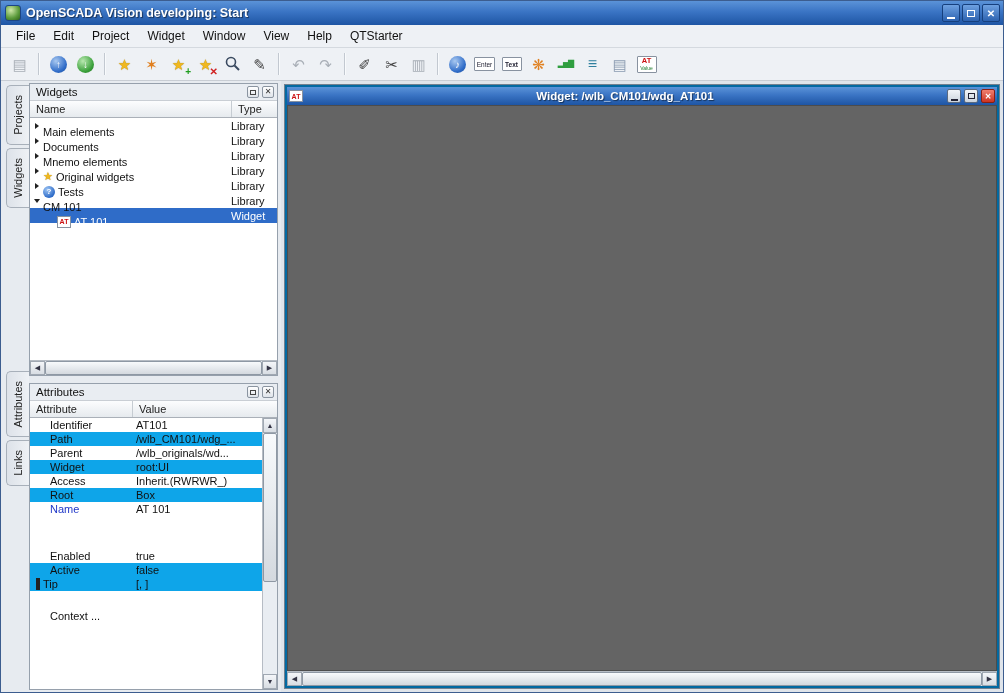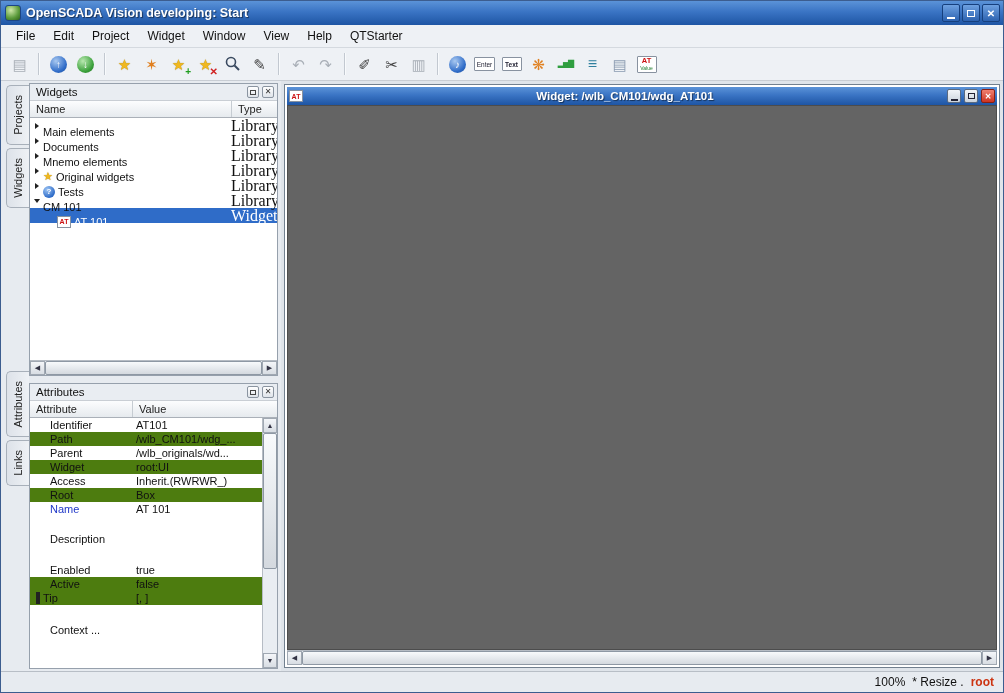--- a/index.html
+++ b/index.html
@@ -110,42 +110,42 @@
   .dockbtn .fglyph { width: 6px; height: 5px; border: 1px solid #444; }
   .colhead { height: 17px; flex: none; display: flex; background: linear-gradient(#fcfdfe, #e6eaee); border-bottom: 1px solid #aab0b8; }
   .colhead .c { font-size: 11px; color: #222; padding: 2px 0 0 6px; }
   
   .tree { flex: 1; overflow: hidden; background: #fff; }
   .trow { height: 15px; display: flex; align-items: center; font-size: 11px; color: #111; }
   .trow .tw { width: 13px; flex: none; display: flex; justify-content: center; }
   .arr-r { width: 0; height: 0; border-top: 3.5px solid transparent; border-bottom: 3.5px solid transparent; border-left: 4.5px solid #222; }
   .arr-d { width: 0; height: 0; border-left: 3.5px solid transparent; border-right: 3.5px solid transparent; border-top: 4.5px solid #222; }
   .trow .tname { flex: 1; display: flex; align-items: center; gap: 3px; overflow: hidden; white-space: nowrap; margin-top: 12px; }
-  .trow .ttype { width: 46px; flex: none; font-size: 16px; font-family: Liberation Serif, serif; }
+  .trow .ttype { width: 46px; flex: none; font-size: 11px; }
   .ticon-star { font-size: 11px; color: #f0b820; text-shadow: 0 0 1px #8a6a00; line-height: 1; }
   .ticon-globe {
     width: 12px; height: 12px; border-radius: 50%; flex: none;
     background: radial-gradient(circle at 35% 30%, #9cc4f4, #2f6cc8 70%);
     color: #fff; font-size: 8px; font-weight: bold;
     display: flex; align-items: center; justify-content: center;
   }
   .ticon-at {
     width: 14px; height: 12px; background: #fff; border: 1px solid #8892a0; flex: none;
     color: #cc1111; font-size: 7px; font-weight: bold;
     display: flex; align-items: center; justify-content: center;
   }
   .trow.sel { background: #2f6cc8; color: #fff; }
   .trow.sel .ttype { color: #fff; }
   .trow.indent .tname { padding-left: 14px; }
   .filler { flex: 1; background: #fff; }
   
   .attr-body { flex: 1; display: flex; overflow: hidden; }
   .attr-rows { flex: 1; overflow: hidden; background: #fff; }
   .arow { height: 14px; display: flex; align-items: center; font-size: 11px; color: #111; }
-  .arow.altbg { background: #4d7c0f; }
+  .arow.altbg { background: #0ea5e9; }
   .arow .acell { width: 102px; flex: none; display: flex; align-items: center; gap: 3px; padding-left: 20px; overflow: hidden; white-space: nowrap; }
   .arow .acell.witharrow { padding-left: 6px; }
   .arow .vcell { flex: 1; overflow: hidden; white-space: nowrap; padding-left: 4px; }
   .arow .blue { color: #2038c8; }
   .spacer16 { height: 16px; background: #fff; }
   .spacer17 { height: 17px; background: #fff; }
   .spacer18 { height: 18px; background: #fff; }
   
   .hscroll { height: 15px; flex: none; display: flex; background: #e3e8ee; border-top: 1px solid #b6bcc4; }
   .vscroll { width: 15px; flex: none; display: flex; flex-direction: column; background: #e3e8ee; border-left: 1px solid #b6bcc4; }
@@ -157,21 +157,21 @@
   .hscroll .sb-btn { width: 15px; height: 100%; }
   .vscroll .sb-btn { height: 15px; width: 100%; }
   .sb-track { flex: 1; position: relative; background: #e9edf2; }
   .sb-thumb { position: absolute; background: linear-gradient(#f8fafc, #d4d9df); border: 1px solid #8e98a4; border-radius: 2px; }
   .sb-thumb.h { top: 0; bottom: 0; left: 0; right: 0; }
   .sb-thumb.v { left: 0; right: 0; top: 0; height: 62%; }
   
   .mdi-area { flex: 1; padding: 3px; overflow: hidden; background: #dfe4ea; }
   .mdi-window {
     width: 100%; height: 100%;
-    border: 1px solid #72808f; background: #ffffff; padding: 2px;
+    border: 1px solid #72808f; background: #0369a1; padding: 2px;
     display: flex; flex-direction: column;
   }
   .mdi-titlebar {
     height: 18px; flex: none;
     background: linear-gradient(180deg, #5b93d8 0%, #3a74c4 45%, #1e55a4 100%);
     display: flex; align-items: center; padding: 0 2px; gap: 3px;
   }
   .mdi-title { flex: 1; text-align: center; color: #fff; font-size: 11.5px; font-weight: bold; text-shadow: 1px 1px 1px rgba(0,0,0,.5); }
   .mbtn {
     width: 14px; height: 14px; border-radius: 2px; flex: none;
@@ -471,24 +471,20 @@
             </div>
             <div class="arow altbg">
               <span class="acell">Root</span>
               <span class="vcell">Box</span>
             </div>
             <div class="arow">
               <span class="acell blue">Name</span>
               <span class="vcell">AT 101</span>
             </div>
             <div class="spacer16"></div>
-            <div class="arow">
-              <span class="acell">Description</span>
-              <span class="vcell"></span>
-            </div>
             <div class="spacer17"></div>
             <div class="arow">
               <span class="acell">Enabled</span>
               <span class="vcell">true</span>
             </div>
             <div class="arow altbg">
               <span class="acell">Active</span>
               <span class="vcell">false</span>
             </div>
             <div class="arow altbg">
@@ -547,19 +543,14 @@
             </span>
           <span class="sb-btn">
               <span>▶</span>
             </span>
         </div>
       </div>
     </div>
 
   </div>
 
-  <div class="statusbar">
-    <span>100%</span>
-    <span>* Resize .</span>
-    <span class="user">root</span>
-  </div>
 
 </div>
 
 </body></html>

